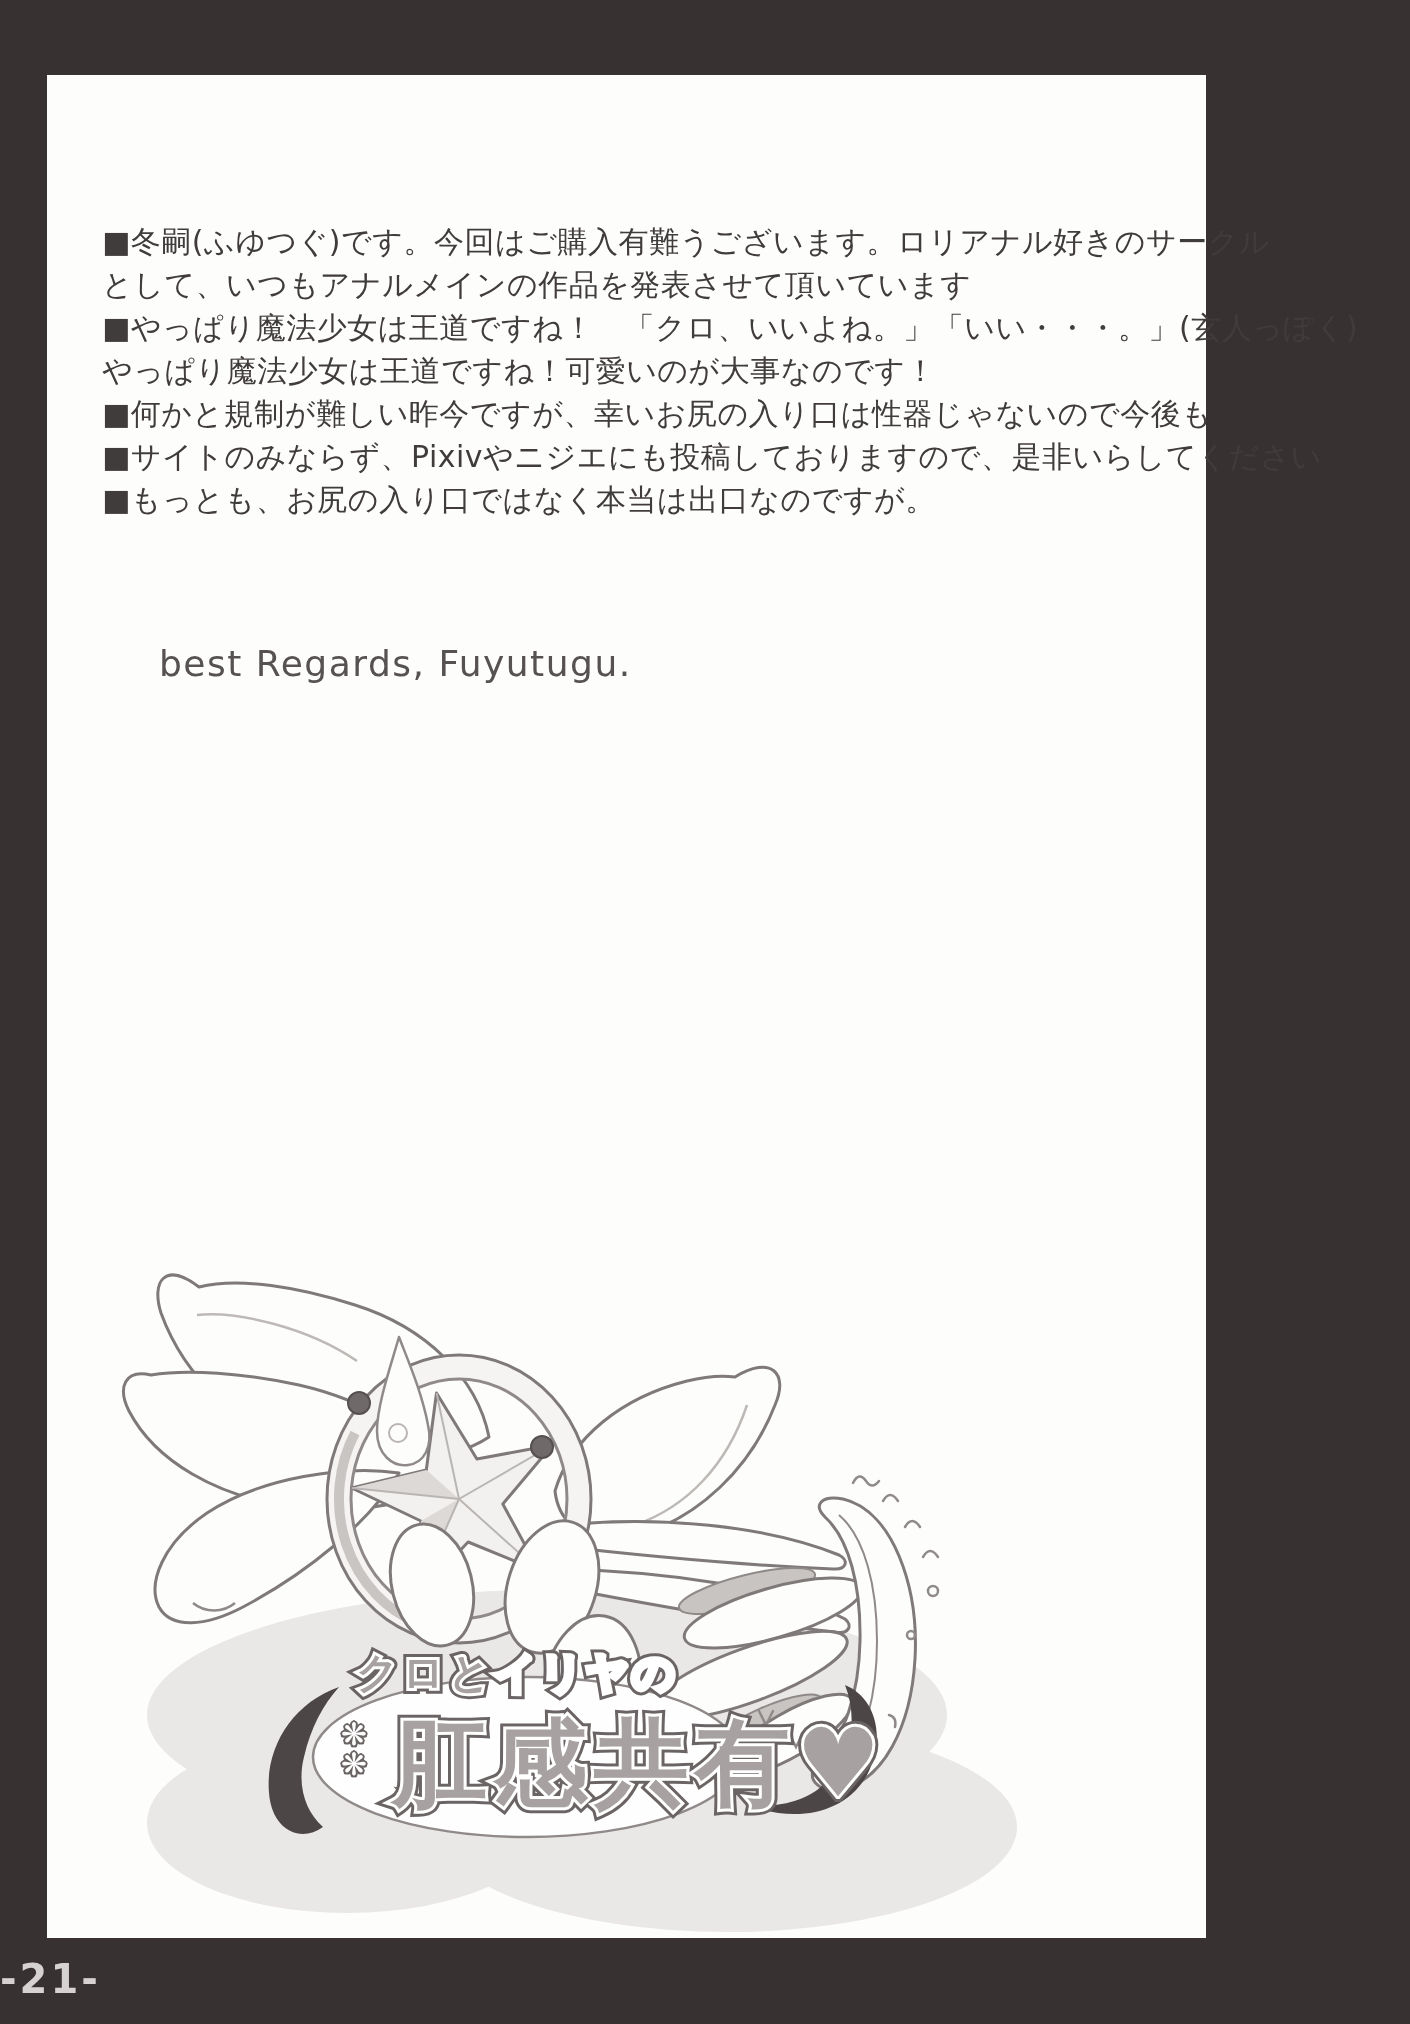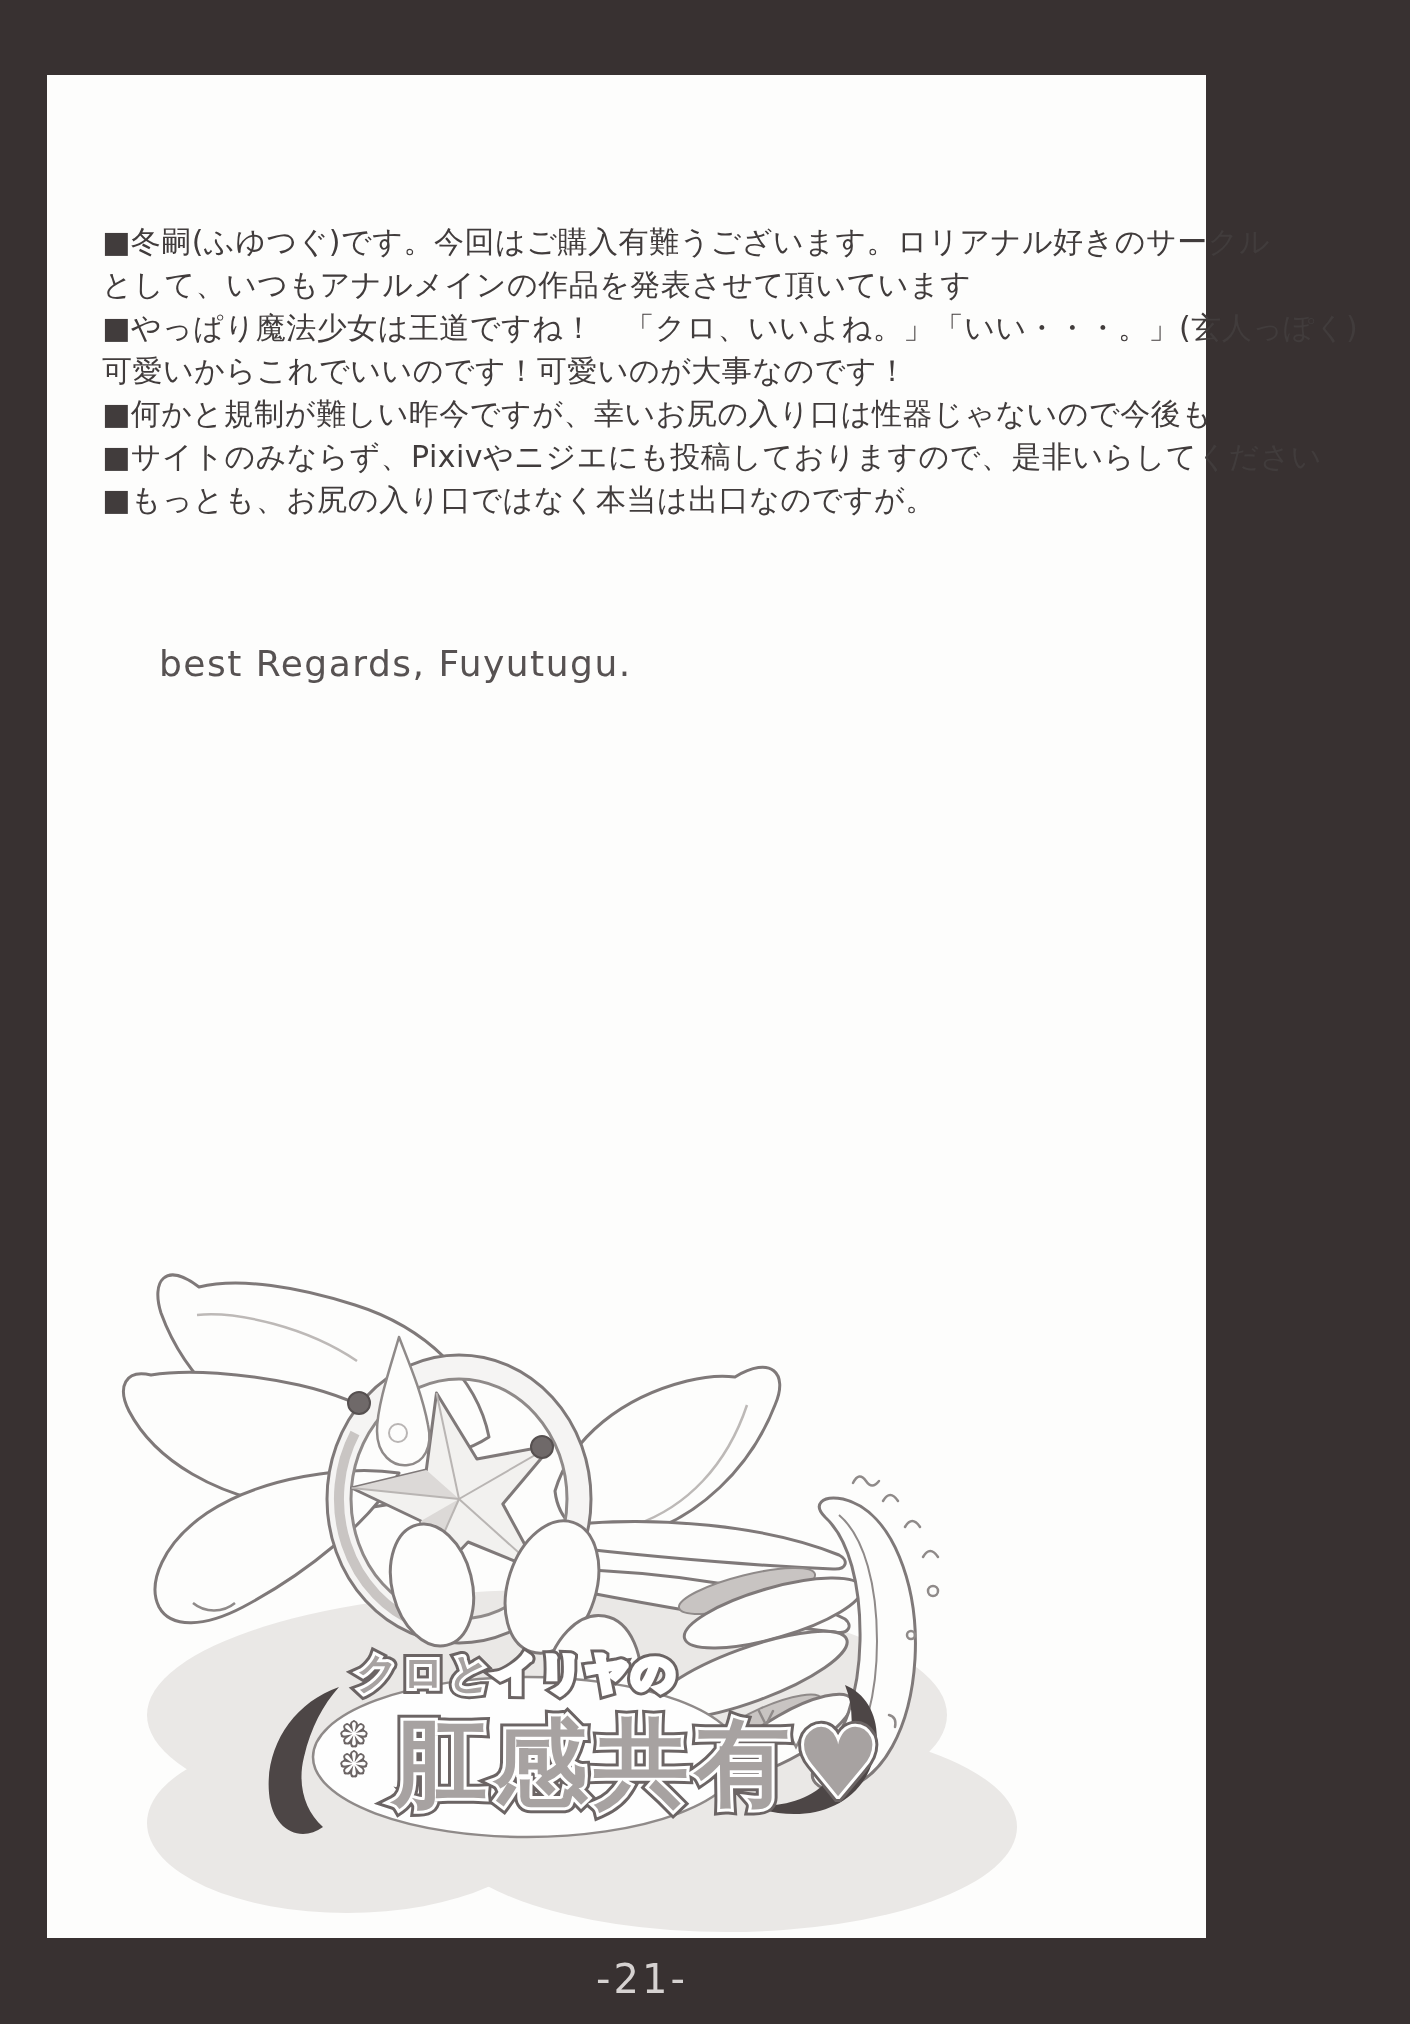--- a/index.html
+++ b/index.html
@@ -48,35 +48,35 @@
     position:absolute;left:294px;top:1644px;width:42px;
     font-size:31px;line-height:30px;font-weight:bold;color:#ffffff;
     word-break:break-all;z-index:3;
     text-shadow:2px 0 0 #6b6464,-2px 0 0 #6b6464,0 2px 0 #6b6464,0 -2px 0 #6b6464,
                 1.5px 1.5px 0 #6b6464,-1.5px -1.5px 0 #6b6464,
                 1.5px -1.5px 0 #6b6464,-1.5px 1.5px 0 #6b6464;
   }
   
   .page-number{
     position:absolute;left:0;top:1956px;width:1284px;
-    text-align:center;color:#d6d2d1;font-size:40px;letter-spacing:3px;
+    text-align:left;color:#d6d2d1;font-size:40px;letter-spacing:3px;font-weight:bold;
   }
 </style>
 </head>
 <body>
 
 <div class="stage">
 
   <div class="paper">
 
     <div class="afterword">
       <div class="aw-line">■冬嗣(ふゆつぐ)です。今回はご購入有難うございます。ロリアナル好きのサークル</div>
       <div class="aw-line">として、いつもアナルメインの作品を発表させて頂いています</div>
       <div class="aw-line">■やっぱり魔法少女は王道ですね！　「クロ、いいよね。」「いい・・・。」(玄人っぽく)</div>
-      <div class="aw-line">可愛いからこれでいいのです！可愛いのが大事なのです！</div>
+      <div class="aw-line">やっぱり魔法少女は王道ですね！可愛いのが大事なのです！</div>
       <div class="aw-line">■何かと規制が難しい昨今ですが、幸いお尻の入り口は性器じゃないので今後も</div>
       <div class="aw-line">■サイトのみならず、Pixivやニジエにも投稿しておりますので、是非いらしてください</div>
       <div class="aw-line">■もっとも、お尻の入り口ではなく本当は出口なのですが。</div>
     </div>
 
     <div class="signature">best Regards, Fuyutugu.</div>
 
     <svg class="art" width="1331" height="1863" viewBox="0 0 1331 1863">
 
       <g fill="#eae8e6" stroke="none">

